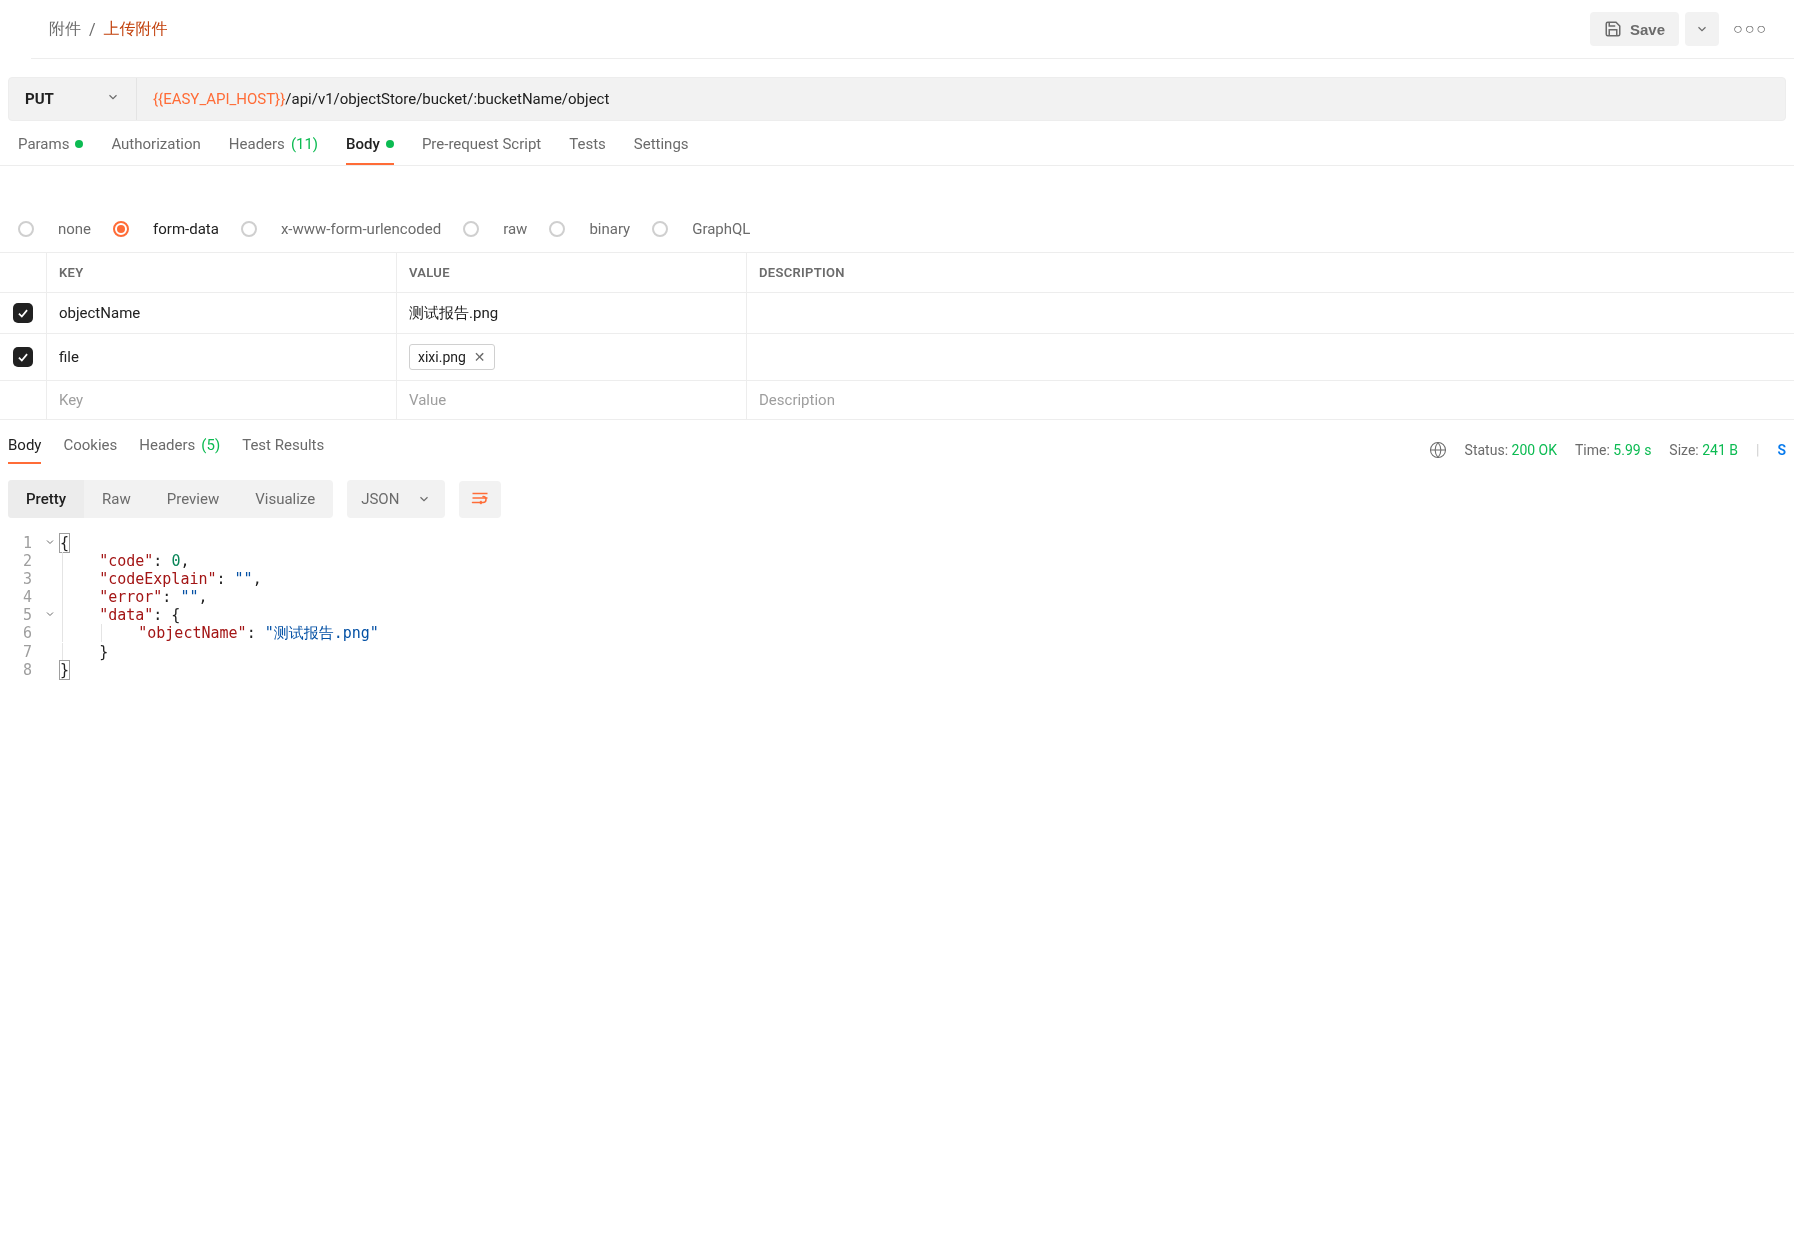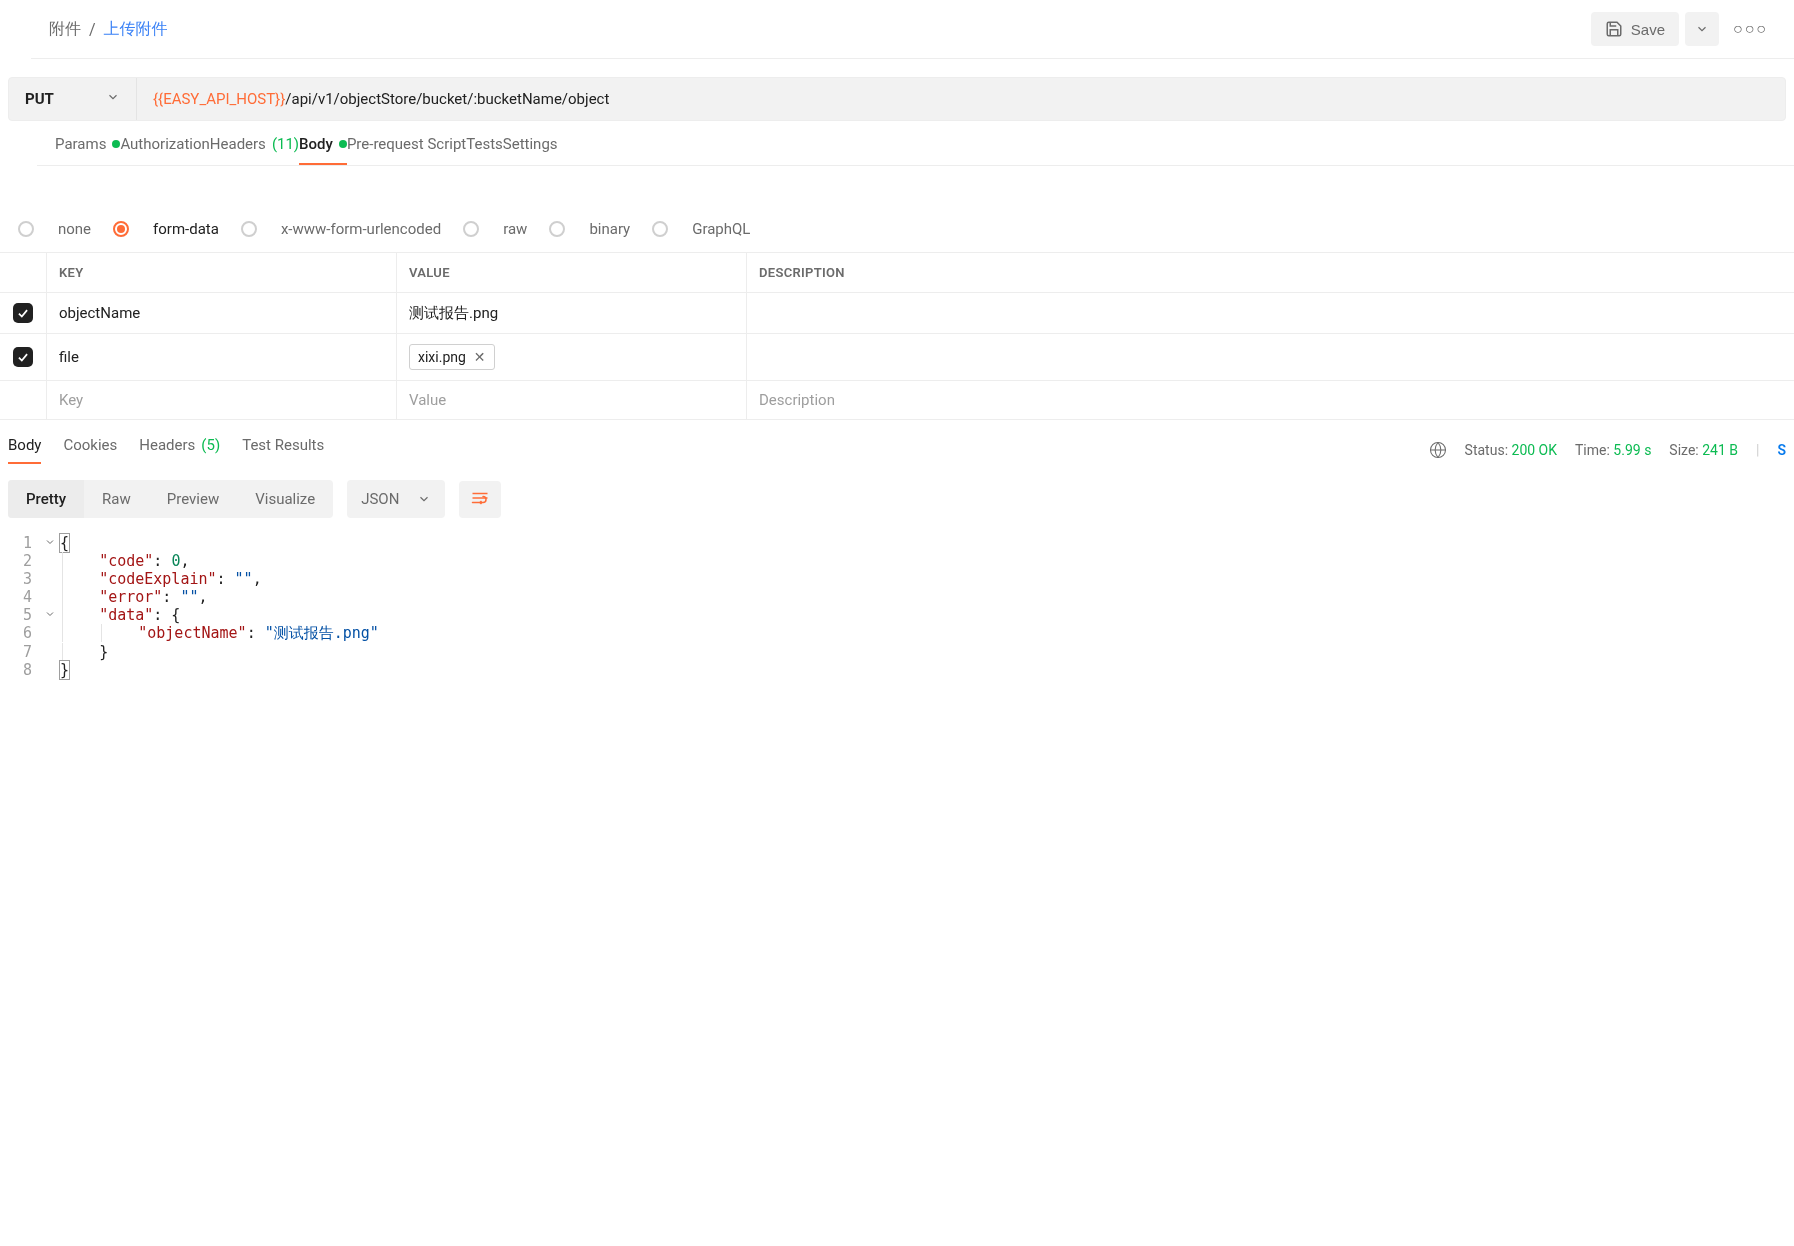--- a/index.html
+++ b/index.html
@@ -3,38 +3,38 @@
 <meta charset="utf-8">
 <style>
 * { box-sizing: border-box; margin: 0; padding: 0; }
 body { font-family: -apple-system, BlinkMacSystemFont, "Segoe UI", Roboto, sans-serif; font-size: 14px; color: #212121; background: #fff; }
 
 
 .header { display: flex; align-items: center; justify-content: space-between; padding: 12px 18px; border-bottom: 1px solid #ededed; margin-left: 31px; }
 .breadcrumb { display: flex; align-items: center; gap: 8px; font-size: 16px; }
 .breadcrumb .crumb-parent { color: #6b6b6b; }
 .breadcrumb .crumb-sep { color: #6b6b6b; }
-.breadcrumb .crumb-current { color: #3b82f6; font-weight: 500; }
+.breadcrumb .crumb-current { color: #c2410c; font-weight: 500; }
 .header-actions { display: flex; align-items: center; gap: 6px; }
-.save-btn { display: flex; align-items: center; gap: 8px; background: #f2f2f2; border: none; padding: 8px 14px; border-radius: 4px; cursor: pointer; font-size: 15px; color: #6b6b6b; font-weight: 400;}
+.save-btn { display: flex; align-items: center; gap: 8px; background: #f2f2f2; border: none; padding: 8px 14px; border-radius: 4px; cursor: pointer; font-size: 15px; color: #6b6b6b; font-weight: 700;}
 .save-btn .icon svg { width: 18px; height: 18px; display:block; }
 .chev-btn { background: #f2f2f2; border:none; padding: 10px 10px; border-radius: 4px; cursor:pointer; }
 .chev-btn svg { width: 14px; height: 14px; display:block; stroke:#6b6b6b; }
 .more-btn { background:none; border:none; cursor:pointer; padding: 6px 8px; color:#6b6b6b; font-size: 16px; letter-spacing: 2px; }
 
 
 .url-bar { display:flex; margin: 18px 8px 0 8px; border:1px solid #ededed; border-radius: 4px; background:#f2f2f2; overflow:hidden; }
 .method-select { display:flex; align-items:flex-start; justify-content:space-between; padding: 12px 16px; width: 128px; border-right:1px solid #e4e4e4; font-weight:700; font-size: 15px; color:#212121; cursor:pointer; }
 .method-select svg { width:14px; height:14px; stroke:#6b6b6b; }
 .url-input { flex:1; display:flex; align-items:center; padding: 12px 16px; font-size:15px; overflow:hidden; }
 .url-var { color:#ff6c37; }
 .url-rest { color:#212121;text-align:center; }
 
 
-.req-tabs { display:flex; align-items:flex-end; padding: 14px 18px 0 18px; border-bottom: 1px solid #ededed; font-size: 15px; margin-left: 37px; }
+.req-tabs { display:flex; align-items:flex-end; gap: 28px; padding: 14px 18px 0 18px; border-bottom: 1px solid #ededed; font-size: 15px; }
 .req-tab { padding-bottom: 10px; color:#6b6b6b; cursor:pointer; border-bottom: 2px solid transparent; display:flex; align-items:center; gap:6px; }
 .req-tab.active { color:#212121; border-bottom-color:#ff6c37; font-weight:500; }
 .dot { width:8px; height:8px; border-radius:50%; display:inline-block; }
 .dot.green { background:#0cbb52; }
 .count { color:#0cbb52; }
 
 
 .body-types { display:flex; align-items:center; gap: 22px; padding: 14px 18px; font-size: 15px; color:#6b6b6b; }
 .bt { display:flex; align-items:center; gap: 24px; cursor:pointer;margin-top:40px; }
 .radio { width: 16px; height:16px; border-radius:50%; border: 2px solid #cfcfcf; position:relative; }

